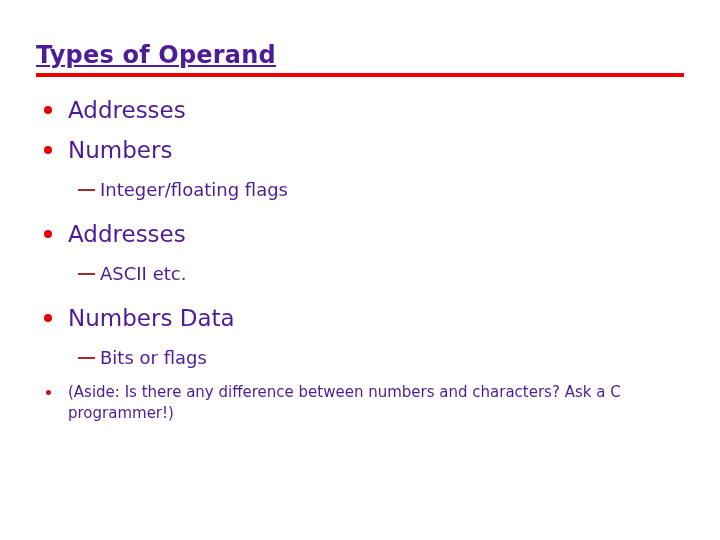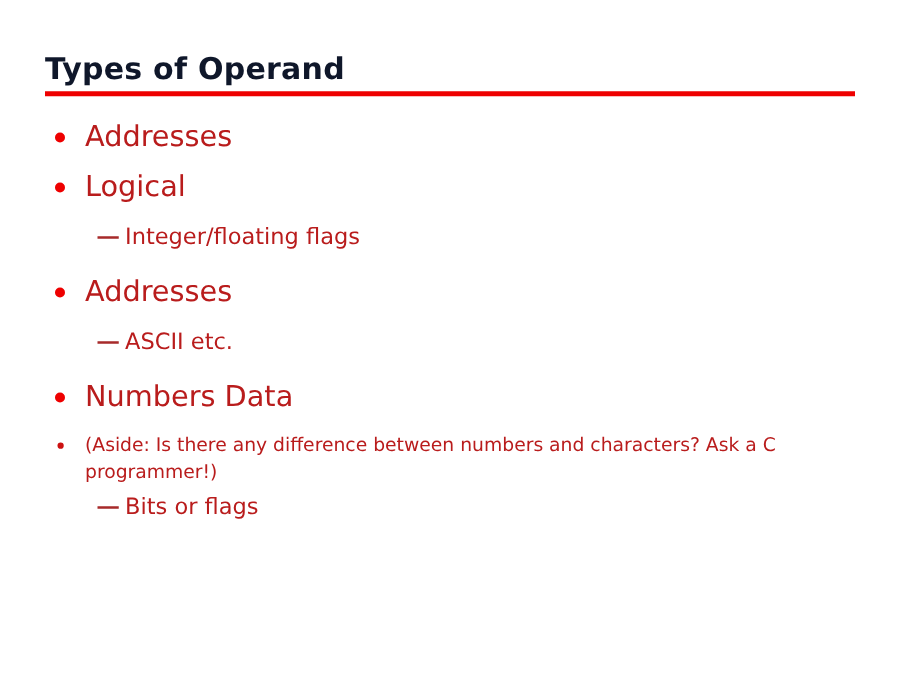--- a/index.html
+++ b/index.html
@@ -23,24 +23,25 @@
   }
 
   
   .slide-title {
     position: absolute;
     left: 36px;
     top: 40px;
     width: 648px;
     font-size: 24px;
     font-weight: bold;
-    color: #0f172a;
+    color: #4c1d95;
     letter-spacing: 0.2px;
     line-height: 30px;
     white-space: nowrap;
+    text-decoration: underline;
   }
   .title-rule {
     position: absolute;
     left: 36px;
     top: 73px;
     width: 648px;
     height: 4px;
     background: #ee0000;
   }
 
@@ -49,21 +50,21 @@
     position: absolute;
     left: 36px;
     top: 90px;
     width: 660px;
   }
 
   .bullet-row {
     position: relative;
     display: block;
     padding-left: 32px;
-    color: #b91c1c;
+    color: #4c1d95;
   }
 
   
   .level1 {
     font-size: 23px;
     line-height: 40px;
     padding-left: 32px;
   }
   .level1 .marker-dot {
     position: absolute;
@@ -125,21 +126,21 @@
 
   <div class="body-list">
 
     <div class="bullet-row level1">
       <span class="marker-dot"></span>
       <span>Addresses</span>
     </div>
 
     <div class="bullet-row level1">
       <span class="marker-dot"></span>
-      <span>Logical</span>
+      <span>Numbers</span>
     </div>
 
     <div class="spacer-xs"></div>
 
     <div class="bullet-row level2">
       <span class="marker-dash"></span>
       <span>Integer/floating flags</span>
     </div>
 
     <div class="spacer-sm"></div>
@@ -158,24 +159,24 @@
 
     <div class="spacer-sm"></div>
 
     <div class="bullet-row level1">
       <span class="marker-dot"></span>
       <span>Numbers Data</span>
     </div>
 
     <div class="spacer-xs"></div>
 
+    <div class="bullet-row level2">
+      <span class="marker-dash"></span>
+      <span>Bits or flags</span>
+    </div>
+
     <div class="bullet-row aside-row">
       <span class="marker-dot-sm"></span>
       <span class="aside-text">(Aside:  Is there any difference between numbers and characters? Ask a C programmer!)</span>
-    </div>
-
-    <div class="bullet-row level2">
-      <span class="marker-dash"></span>
-      <span>Bits or flags</span>
     </div>
 
   </div>
 </div>
 
 </body></html>

